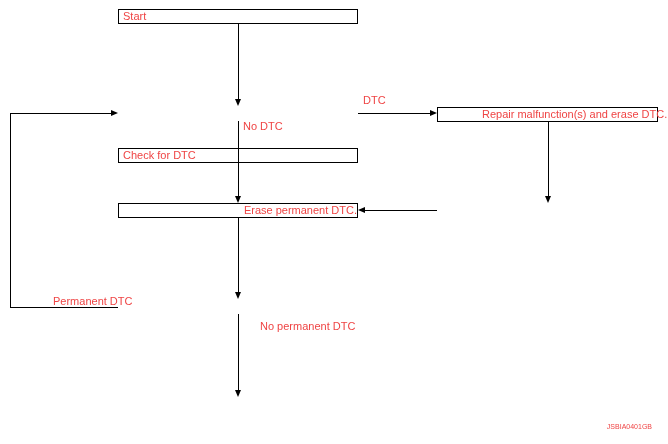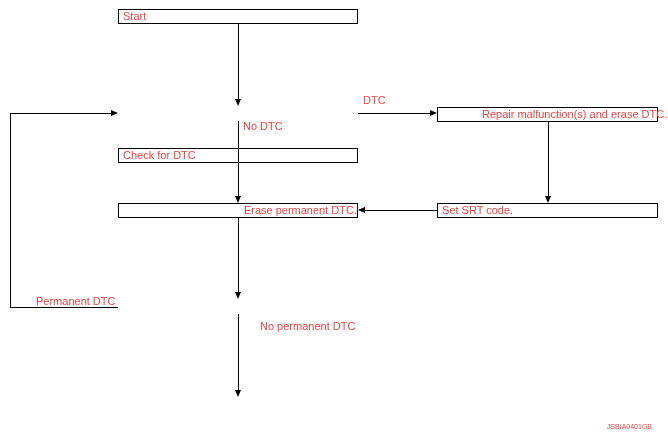--- a/index.html
+++ b/index.html
@@ -77,23 +77,20 @@
   </div>
 
   <div class="node" style="left:437px; top:107px; width:221px; height:15px;padding-left:44px;">
     <span>Repair malfunction(s) and erase DTC.</span>
   </div>
 
   <div class="node" style="left:118px; top:203px; width:240px; height:15px;justify-content:flex-end;">
     <span>Erase permanent DTC.</span>
   </div>
 
-  <div class="node" style="left:437px; top:203px; width:221px; height:15px;">
-    <span>Set SRT code.</span>
-  </div>
 
 
 
   <div class="line" style="left:238px; top:24px; width:1px; height:75px;"></div>
   <div class="arrow down" style="left:235px; top:99px;"></div>
 
   <div class="line" style="left:358px; top:113px; width:72px; height:1px;"></div>
   <div class="arrow right" style="left:430px; top:110px;"></div>
   <div class="edge-label" style="left:363px; top:94px;">DTC</div>
 
@@ -107,21 +104,21 @@
   <div class="line" style="left:365px; top:210px; width:72px; height:1px;"></div>
   <div class="arrow left" style="left:358px; top:207px;"></div>
 
   <div class="line" style="left:238px; top:218px; width:1px; height:74px;"></div>
   <div class="arrow down" style="left:235px; top:292px;"></div>
 
   <div class="line" style="left:10px; top:307px; width:108px; height:1px;"></div>
   <div class="line" style="left:10px; top:113px; width:1px; height:195px;"></div>
   <div class="line" style="left:10px; top:113px; width:101px; height:1px;"></div>
   <div class="arrow right" style="left:111px; top:110px;"></div>
-  <div class="edge-label" style="left:36px; top:295px;">Permanent DTC</div>
+  <div class="edge-label" style="left:53px; top:295px;">Permanent DTC</div>
 
   <div class="line" style="left:238px; top:314px; width:1px; height:76px;"></div>
   <div class="arrow down" style="left:235px; top:390px;"></div>
   <div class="edge-label" style="left:260px; top:320px;">No permanent DTC</div>
 
   <div class="figure-code">JSBIA0401GB</div>
 
 </div>
 
 </body></html>

